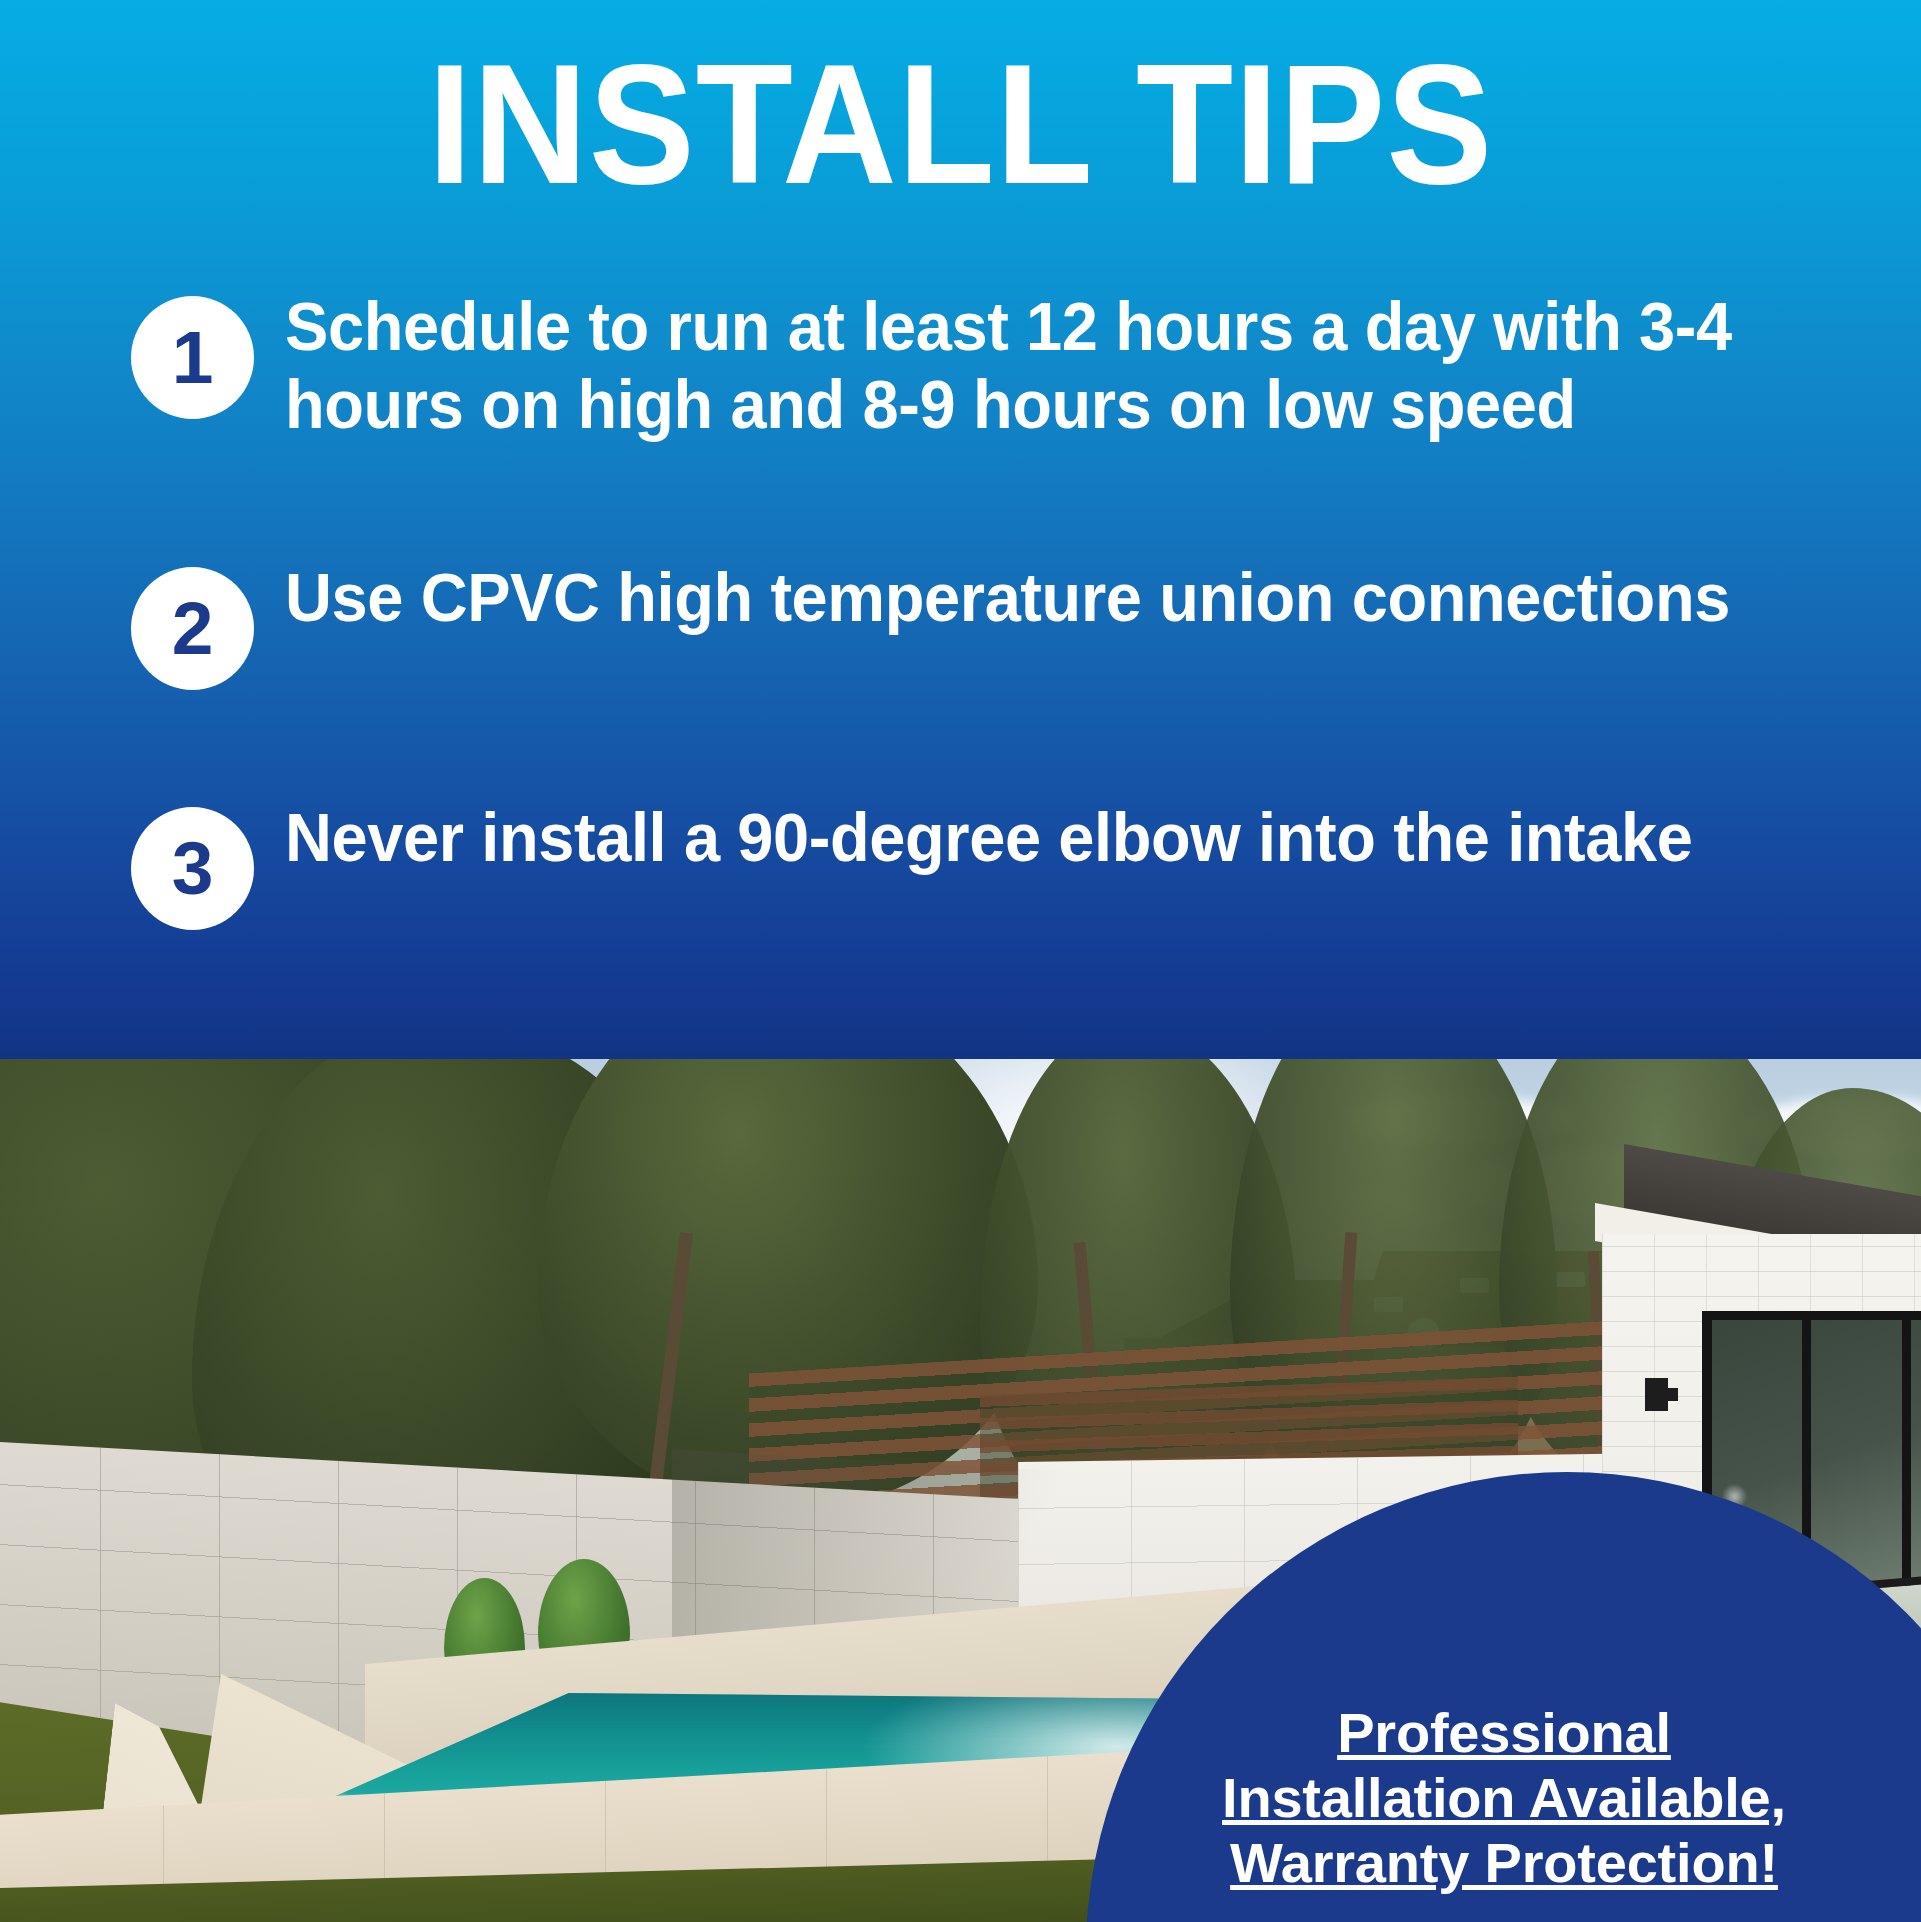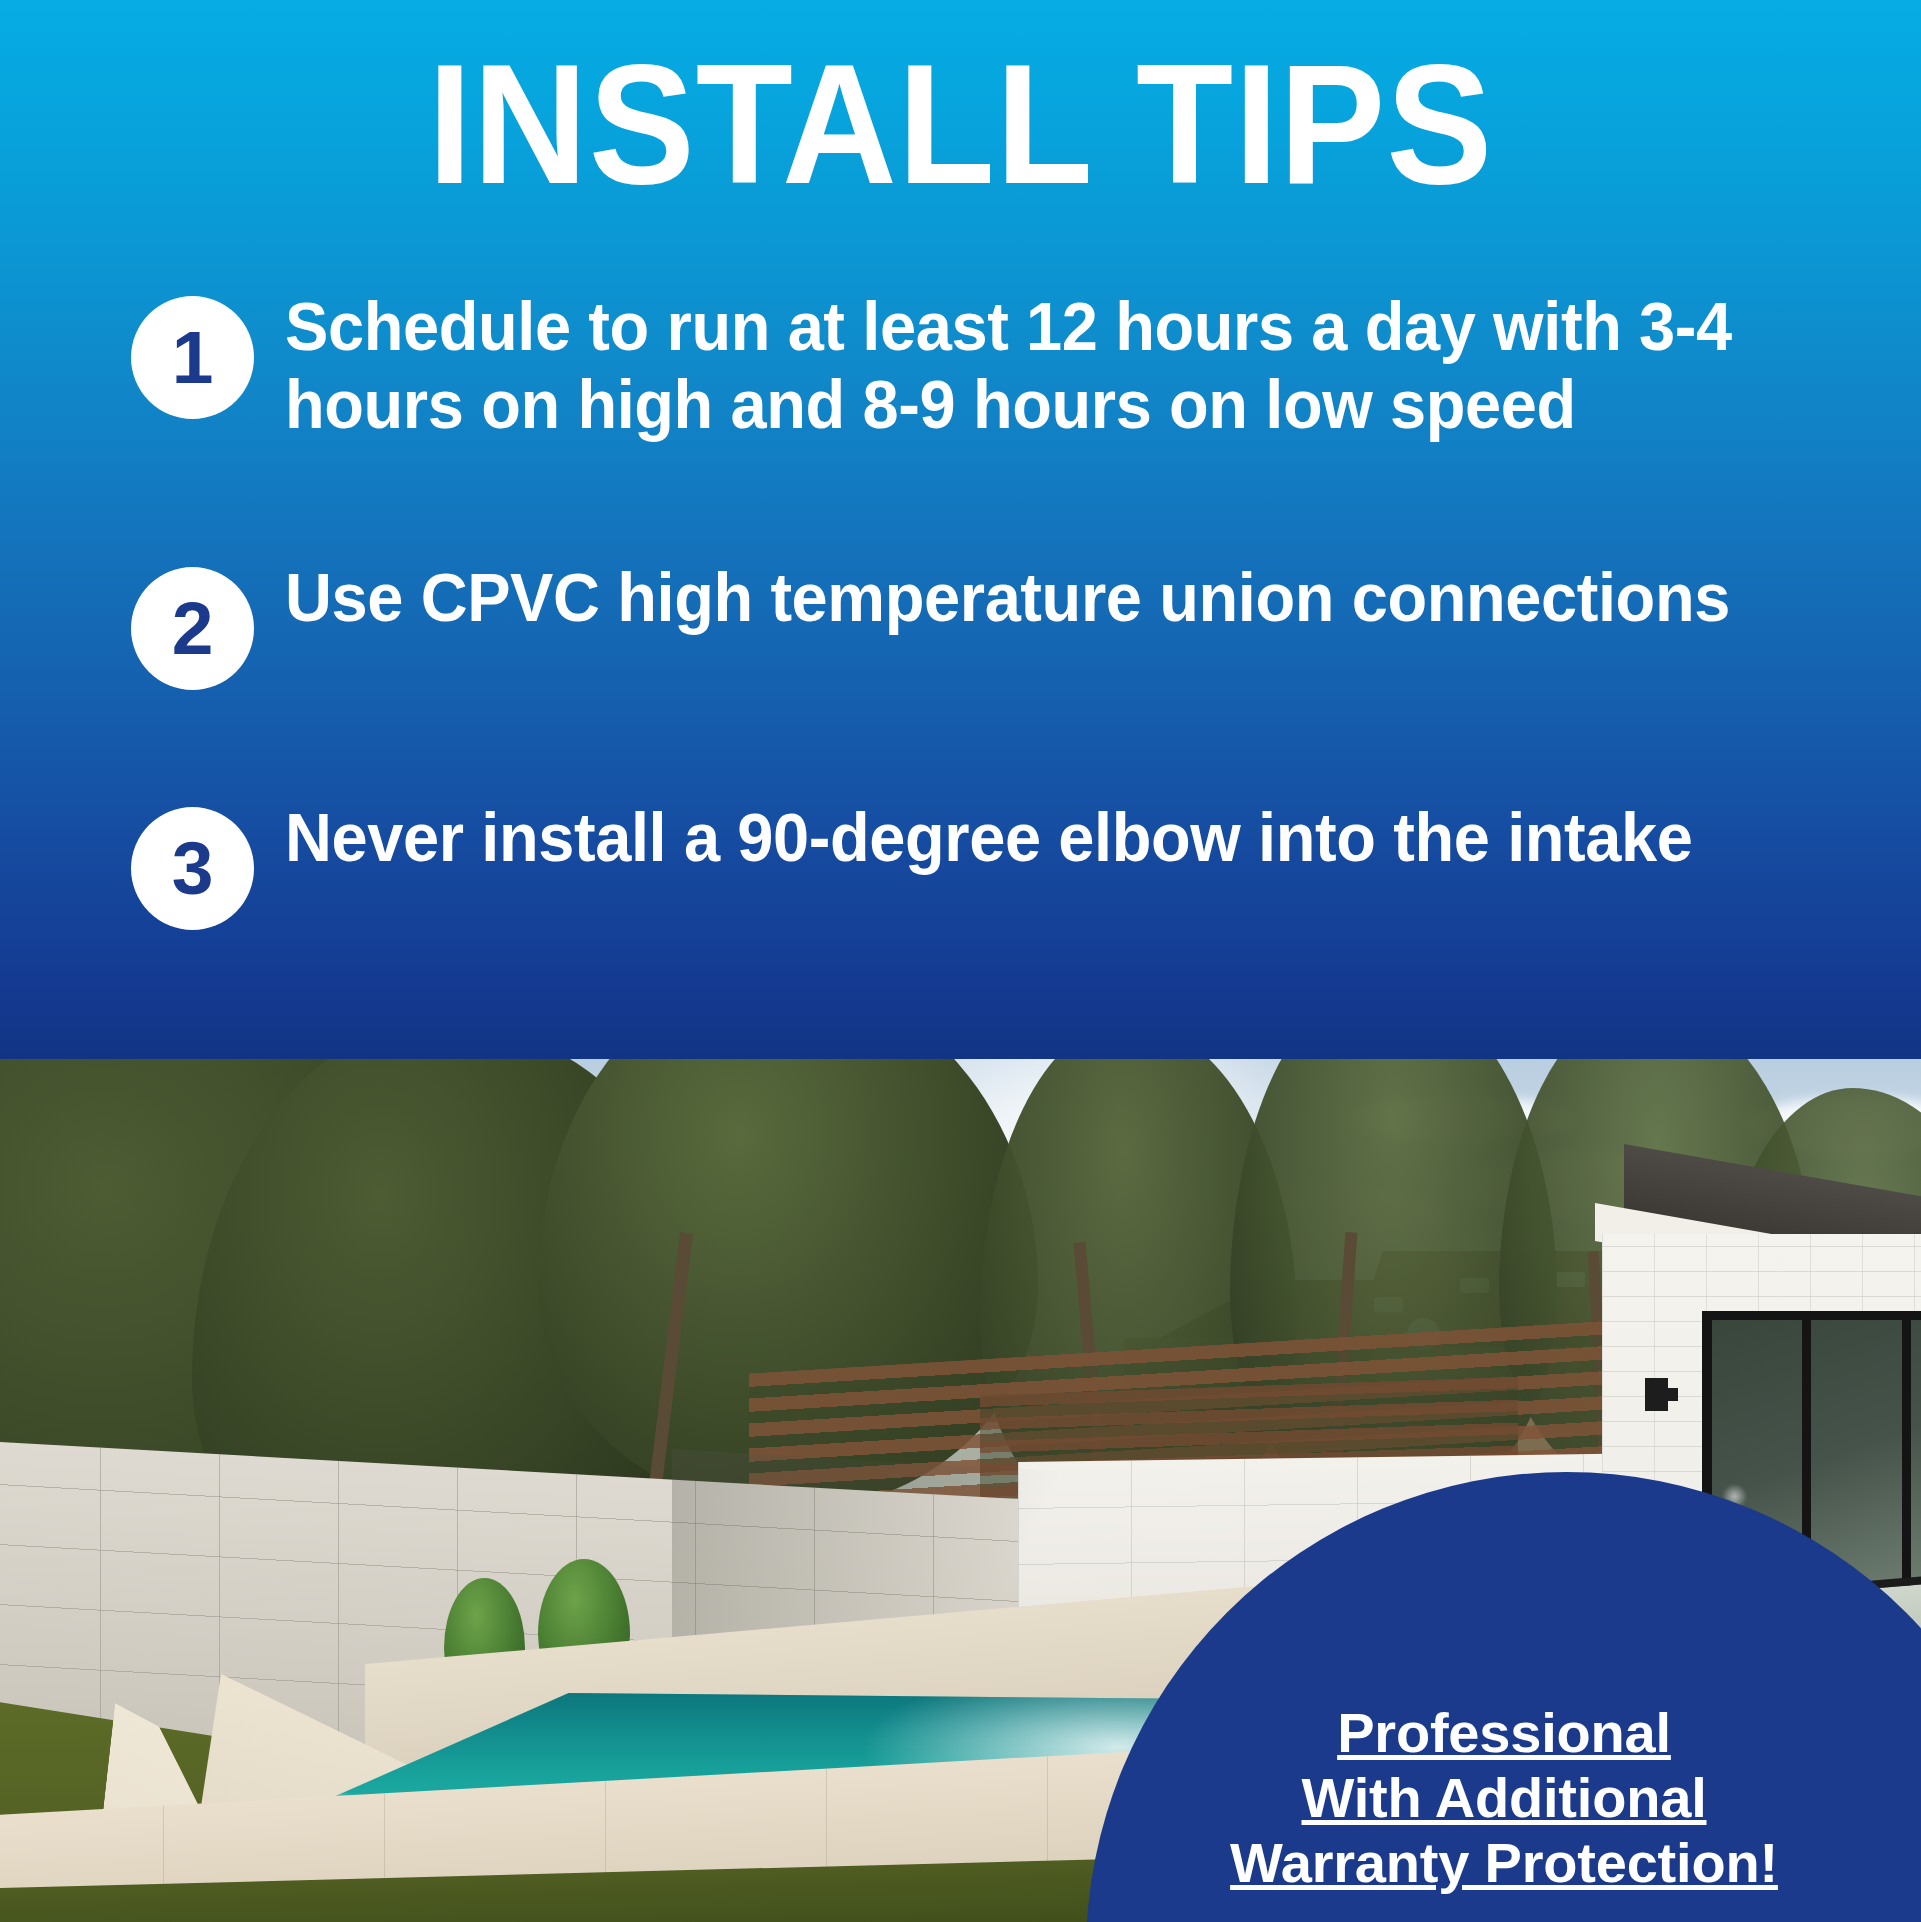--- a/index.html
+++ b/index.html
@@ -482,19 +482,19 @@
     <div class="grass-front"></div>
 
     <div class="flare f1"></div>
     <div class="flare f2"></div>
     <div class="flare f3"></div>
   </section>
 
   <aside id="promo-badge">
     <div id="promo-text">
       <span class="ln">Professional</span>
-      <span class="ln">With Additional</span>
+      <span class="ln">Installation Available,</span>
       <span class="ln">Warranty Protection!</span>
     </div>
   </aside>
 
 </div>
 
 
 </body></html>

